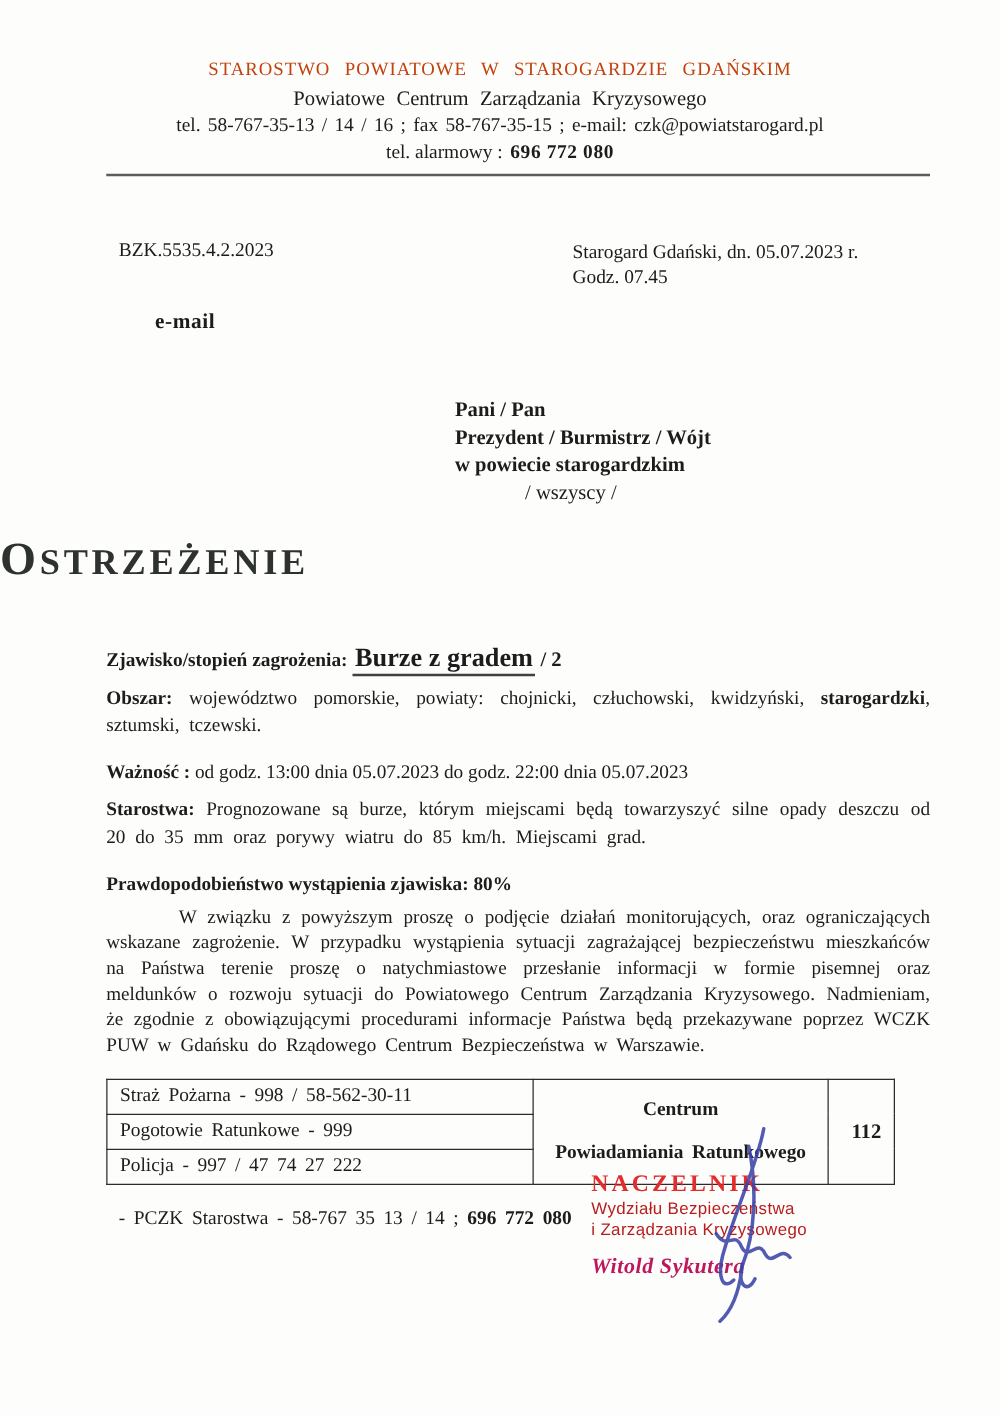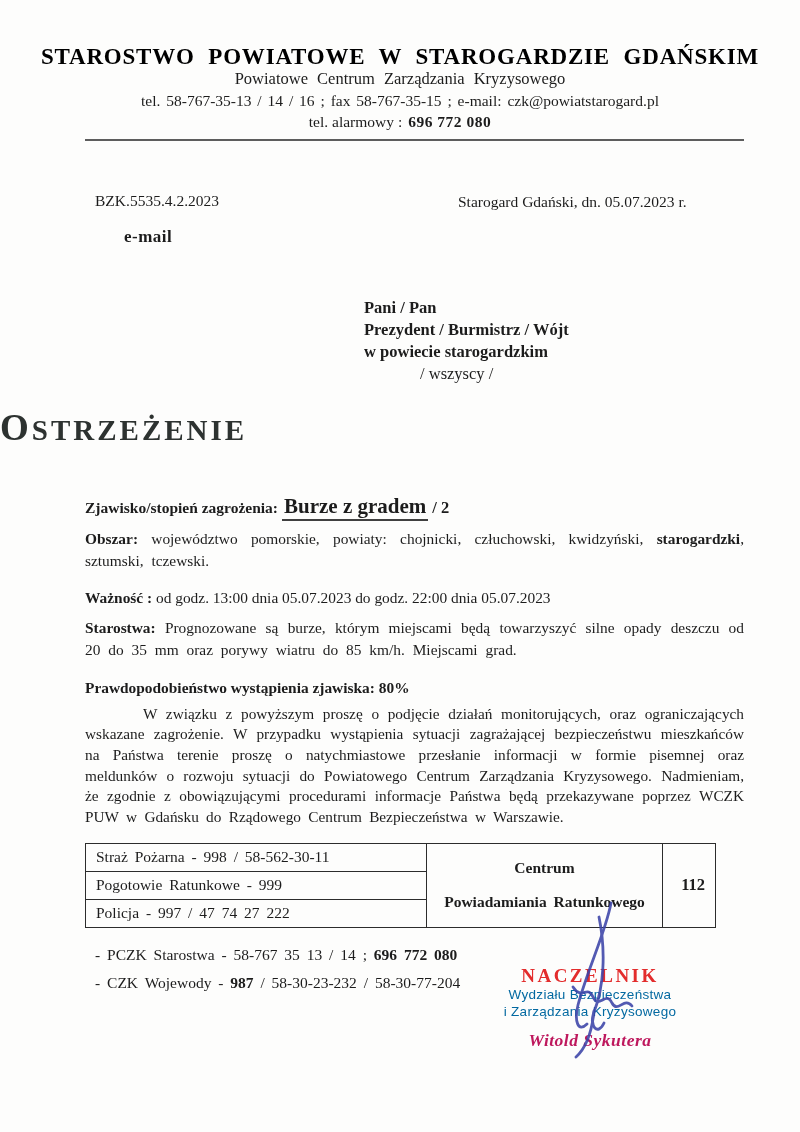--- a/index.html
+++ b/index.html
@@ -6,21 +6,21 @@
   .page {
     position:relative;
     width:800px; height:1132px;
     background:#fdfdfc;
     font-family:"Liberation Serif", serif;
     color:#1c1c1c;
     overflow:hidden;
   }
   
   .letterhead { text-align:center; padding-top:46px; }
-  .lh1 { font-size:23px; letter-spacing:0.8px; word-spacing:7px; line-height:21px; color:#000000;font-weight:bold; }
+  .lh1 { font-size:15px; letter-spacing:0.8px; word-spacing:7px; line-height:21px; color:#c2410c; }
   .lh2 { font-size:16.5px; word-spacing:5px; line-height:20px; margin-top:2px; }
   .lh3 { font-size:15.5px; line-height:19px; margin-top:2px; word-spacing:2px; }
   .lh4 { font-size:15.5px; line-height:19px; margin-top:2px; }
   .lh4 .num { font-weight:bold; margin-left:6px; letter-spacing:0.5px; }
   .rule { height:2px; background:#5d5d5d; margin:8px 56px 0 85px; }
 
   
   .meta-row { display:flex; justify-content:space-between; margin:51px 60px 0 95px; font-size:15.5px; }
   .meta-right { width:282px; line-height:20px; }
   .delivery { margin:15px 0 0 124px; font-weight:bold; font-size:17px; letter-spacing:0.5px; }
@@ -55,45 +55,46 @@
   .etable td { border:1.6px solid #2c2c2c; font-size:15.5px; padding:0 10px; height:27px; word-spacing:3px; }
   .etable td.svc { width:320px; }
   .etable td.cpr { width:215px; text-align:center; font-weight:bold; font-size:15.5px; line-height:26px; }
   .etable td.n112 { width:32px; text-align:right; font-weight:bold; font-size:16.5px; }
 
   
   .contacts { margin:13px 0 0 95px; font-size:15.5px; line-height:28.5px; word-spacing:3px; }
 
   
   .stamp {
-    position:absolute; left:473px; top:966px; width:234px;
-    text-align:center; line-height:1;
+    position:absolute; left:473px; top:938px; width:234px;
+    text-align:left; line-height:1;
   }
   .stamp-title { font-size:19px; font-weight:bold; letter-spacing:2.5px; color:#e32c2c; }
-  .stamp-dept { font-family:"Liberation Sans", sans-serif; font-size:13.5px; color:#0369a1; margin-top:3px; letter-spacing:0.3px; }
+  .stamp-dept { font-family:"Liberation Sans", sans-serif; font-size:13.5px; color:#b91c1c; margin-top:3px; letter-spacing:0.3px; }
   .stamp-name { font-size:17.5px; font-weight:bold; font-style:italic; color:#be185d; margin-top:14px; letter-spacing:0.5px; }
   .signature { position:absolute; left:523px; top:893px; }
 </style>
 </head>
 <body>
 
 <div class="page">
 
   <div class="letterhead">
     <div class="lh1">STAROSTWO POWIATOWE W STAROGARDZIE GDAŃSKIM</div>
     <div class="lh2">Powiatowe Centrum Zarządzania Kryzysowego</div>
     <div class="lh3">tel. 58-767-35-13 / 14 / 16 ; fax 58-767-35-15 ; e-mail: czk@powiatstarogard.pl</div>
     <div class="lh4"><span>tel. alarmowy :</span><span class="num">696 772 080</span></div>
   </div>
   <div class="rule"></div>
 
   <div class="meta-row">
     <div>BZK.5535.4.2.2023</div>
     <div class="meta-right">
       <div>Starogard Gdański, dn. 05.07.2023 r.</div>
+      <div>Godz. 07.45</div>
     </div>
   </div>
   <div class="delivery">e-mail</div>
 
   <div class="recipient">
     <div>Pani / Pan</div>
     <div>Prezydent / Burmistrz / Wójt</div>
     <div>w powiecie starogardzkim</div>
     <div class="all">/ wszyscy /</div>
   </div>
@@ -128,21 +129,20 @@
         <td class="svc">Pogotowie Ratunkowe - 999</td>
       </tr>
       <tr>
         <td class="svc">Policja - 997 / 47 74 27 222</td>
       </tr>
     </tbody>
   </table>
 
   <div class="contacts">
     <div><span>- PCZK Starostwa - 58-767 35 13 / 14 ; </span><b>696 772 080</b></div>
-    <div><span>- CZK Wojewody - </span><b>987</b><span> / 58-30-23-232 / 58-30-77-204</span></div>
   </div>
 
   <div class="stamp">
     <div class="stamp-title">NACZELNIK</div>
     <div class="stamp-dept">Wydziału Bezpieczeństwa</div>
     <div class="stamp-dept">i Zarządzania Kryzysowego</div>
     <div class="stamp-name">Witold Sykutera</div>
   </div>
 
   <svg class="signature" width="160" height="170" viewBox="0 0 160 170">

